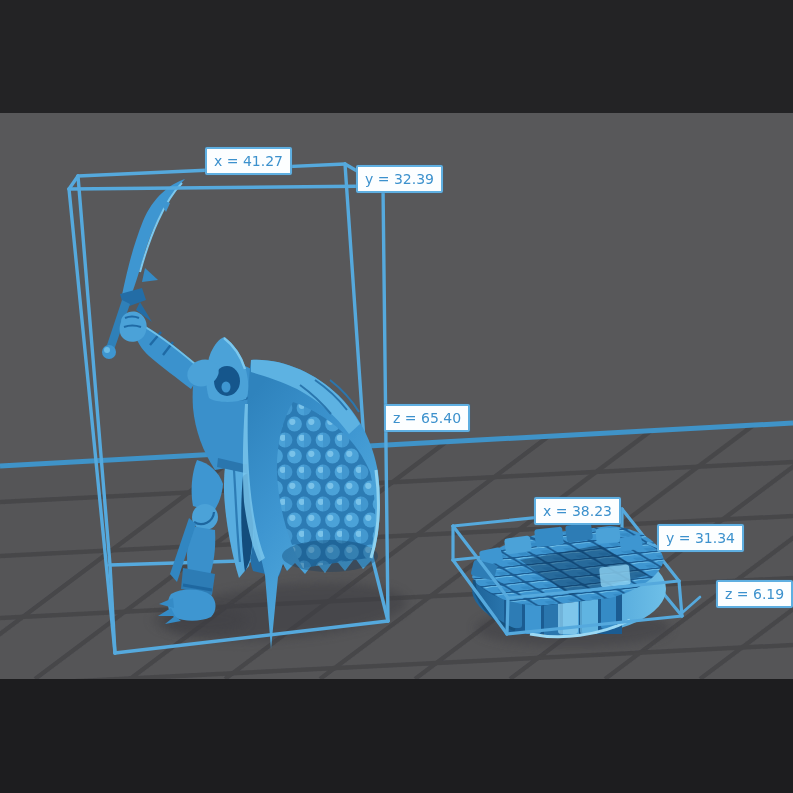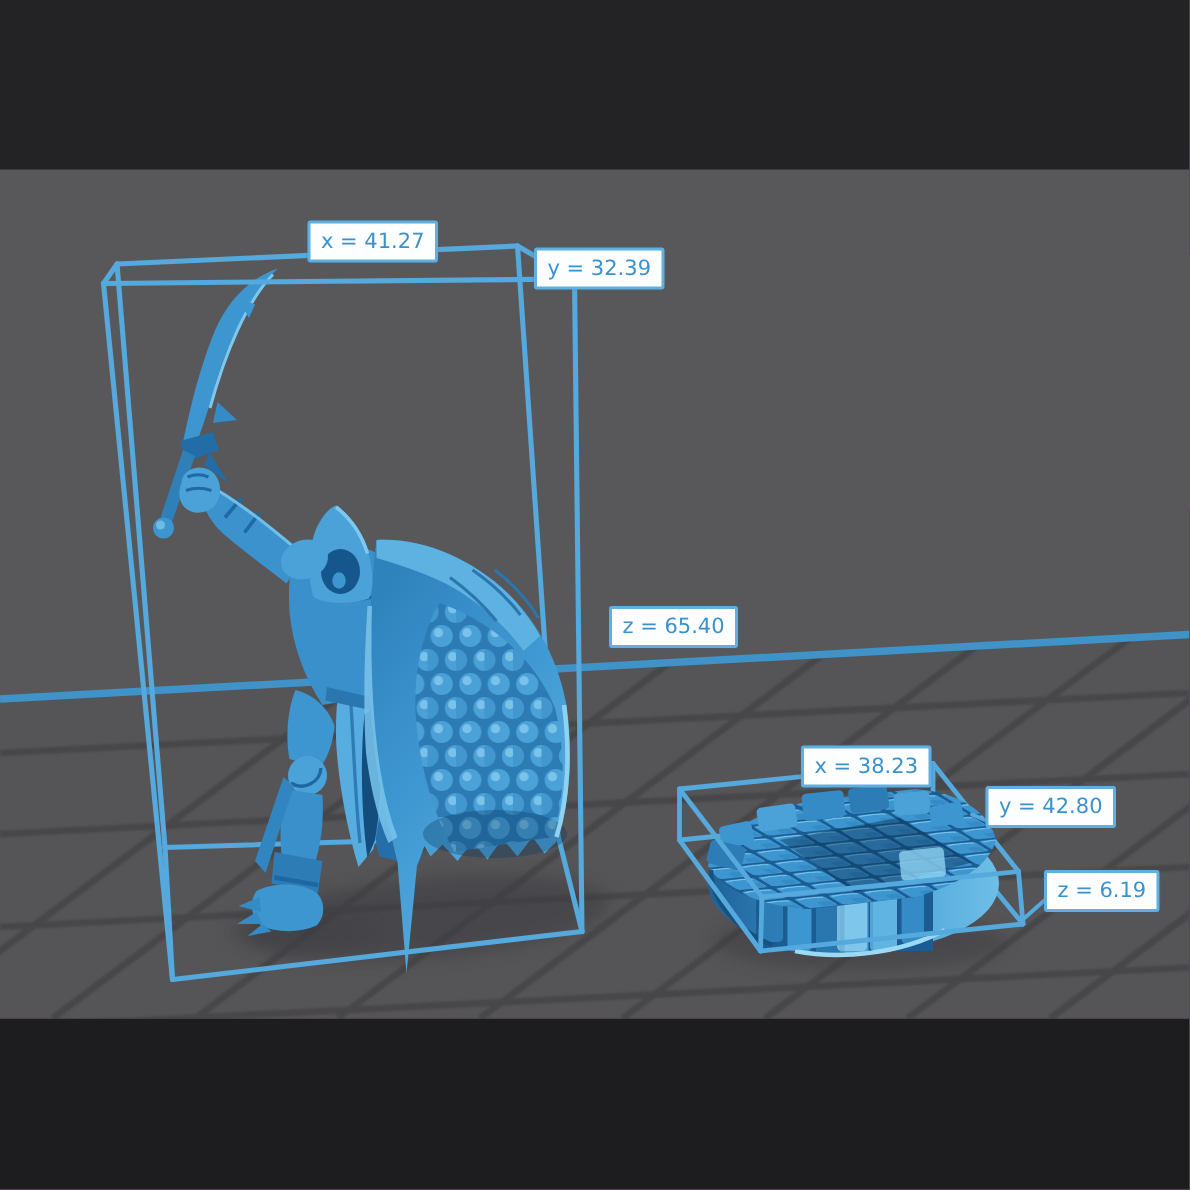--- a/index.html
+++ b/index.html
@@ -1,18 +1,18 @@
 <!DOCTYPE html>
 <html><head>
 <meta charset="utf-8">
 <style>
   html,body{margin:0;padding:0;background:#161618;}
   #stage{
     position:relative;width:793px;height:793px;overflow:hidden;
-    background:#f0abfc;font-family:"DejaVu Sans",sans-serif;
+    background:#ffffff;font-family:"DejaVu Sans",sans-serif;
   }
   #scene-svg{position:absolute;left:0;top:0;display:block;}
   .dim-label{
     position:absolute;
     background:#fcfeff;
     border:2px solid #5fafe1;
     border-radius:2px;
     color:#3c91cd;
     font-size:14px;
     line-height:20px;
@@ -219,17 +219,17 @@
     <path d="M660,548 L648,543"></path>
     <path d="M700,597 L683,612"></path>
   </g>
 
   <rect x="0" y="0" width="793" height="113" fill="#232325"></rect>
   <rect x="0" y="679" width="793" height="114" fill="#1d1d1f"></rect>
 </svg>
 
   <div class="dim-label" style="left:205px;top:147px">x = 41.27</div>
   <div class="dim-label" style="left:356px;top:165px">y = 32.39</div>
-  <div class="dim-label" style="left:406px;top:404px">z = 65.40</div>
+  <div class="dim-label" style="left:384px;top:404px">z = 65.40</div>
   <div class="dim-label" style="left:534px;top:497px">x = 38.23</div>
-  <div class="dim-label" style="left:657px;top:524px">y = 42.80</div>
-  <div class="dim-label" style="left:696px;top:580px">z = 6.19</div>
+  <div class="dim-label" style="left:657px;top:524px">y = 31.34</div>
+  <div class="dim-label" style="left:716px;top:580px">z = 6.19</div>
 </div>
 
 </body></html>

